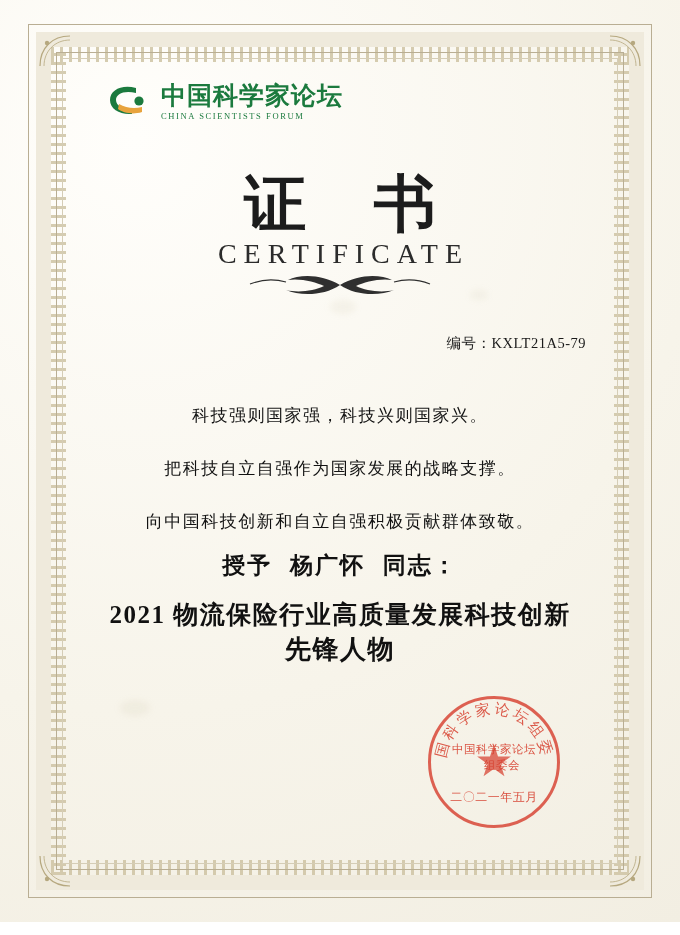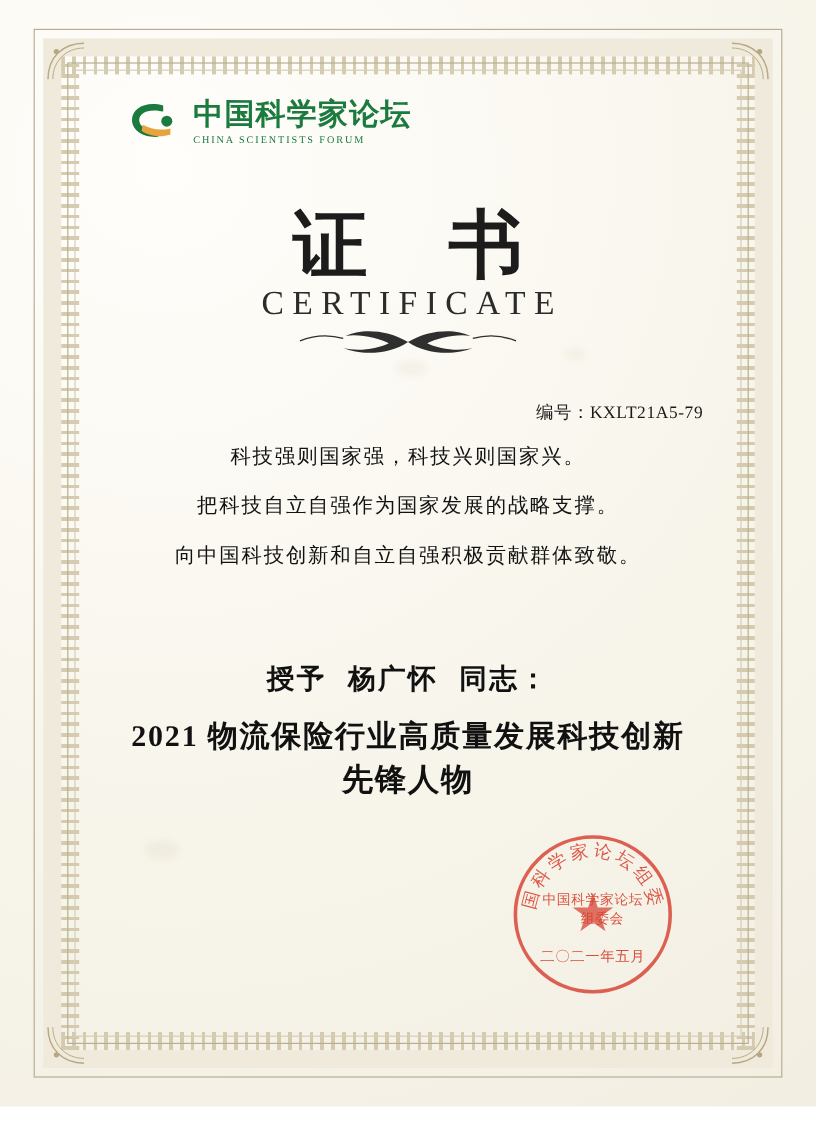--- a/index.html
+++ b/index.html
@@ -172,26 +172,27 @@
     letter-spacing: .5px;
   }
 
   .body-lines {
     position: absolute;
     left: 0; right: 0;
     top: 306px;
     text-align: center;
   }
   .body-line {
-    font-family: Liberation Serif, serif;
+    font-family: Liberation Mono, monospace;
     font-size: 17px;
     letter-spacing: 1.5px;
     color: #121212;
     line-height: 1;
     margin-bottom: 24px;
+    margin-top: 36px;
   }
 
   .award-line {
     position: absolute;
     left: 0; right: 0;
     top: 484px;
     text-align: center;
     font-family: "Liberation Serif", serif;
     font-weight: bold;
     font-size: 23px;

